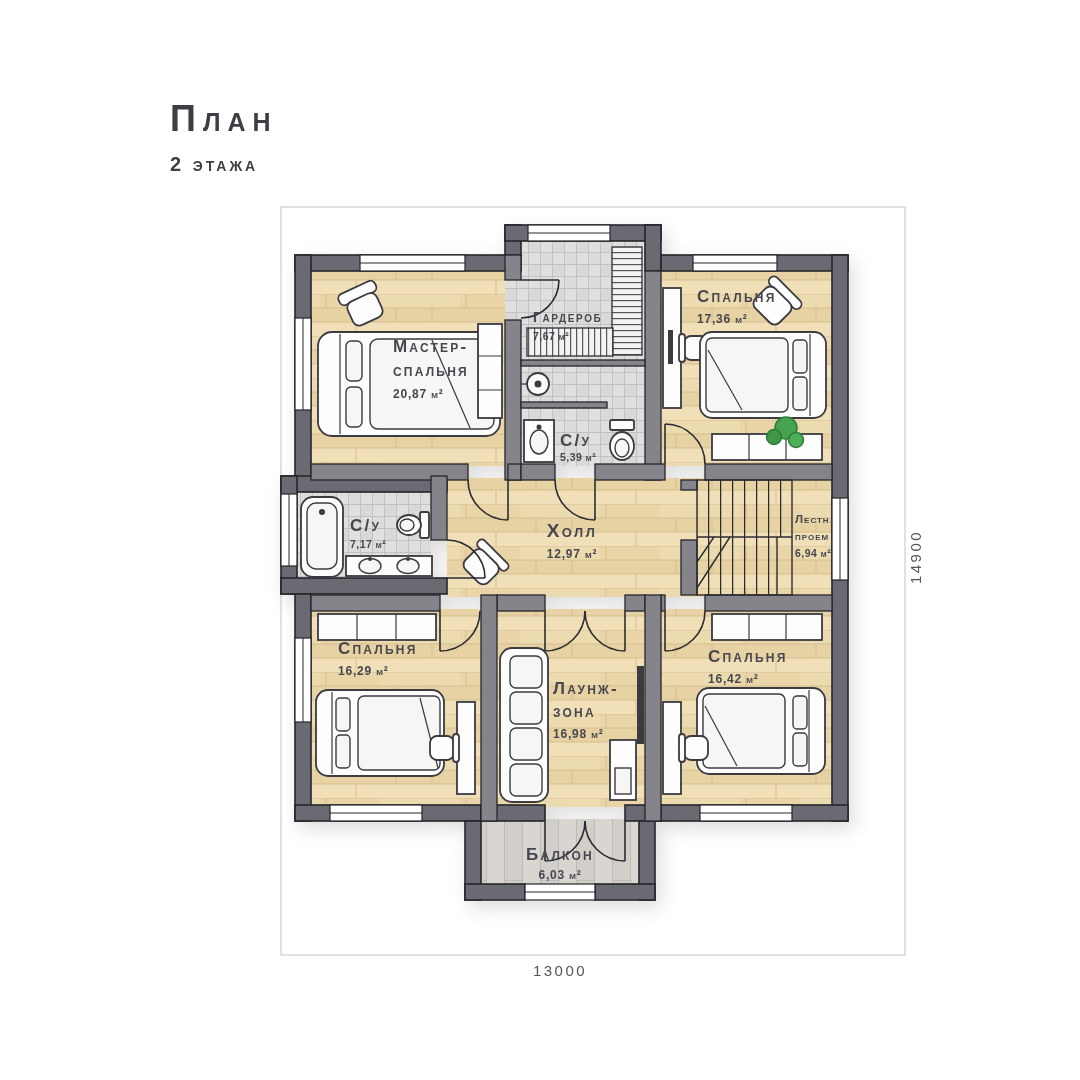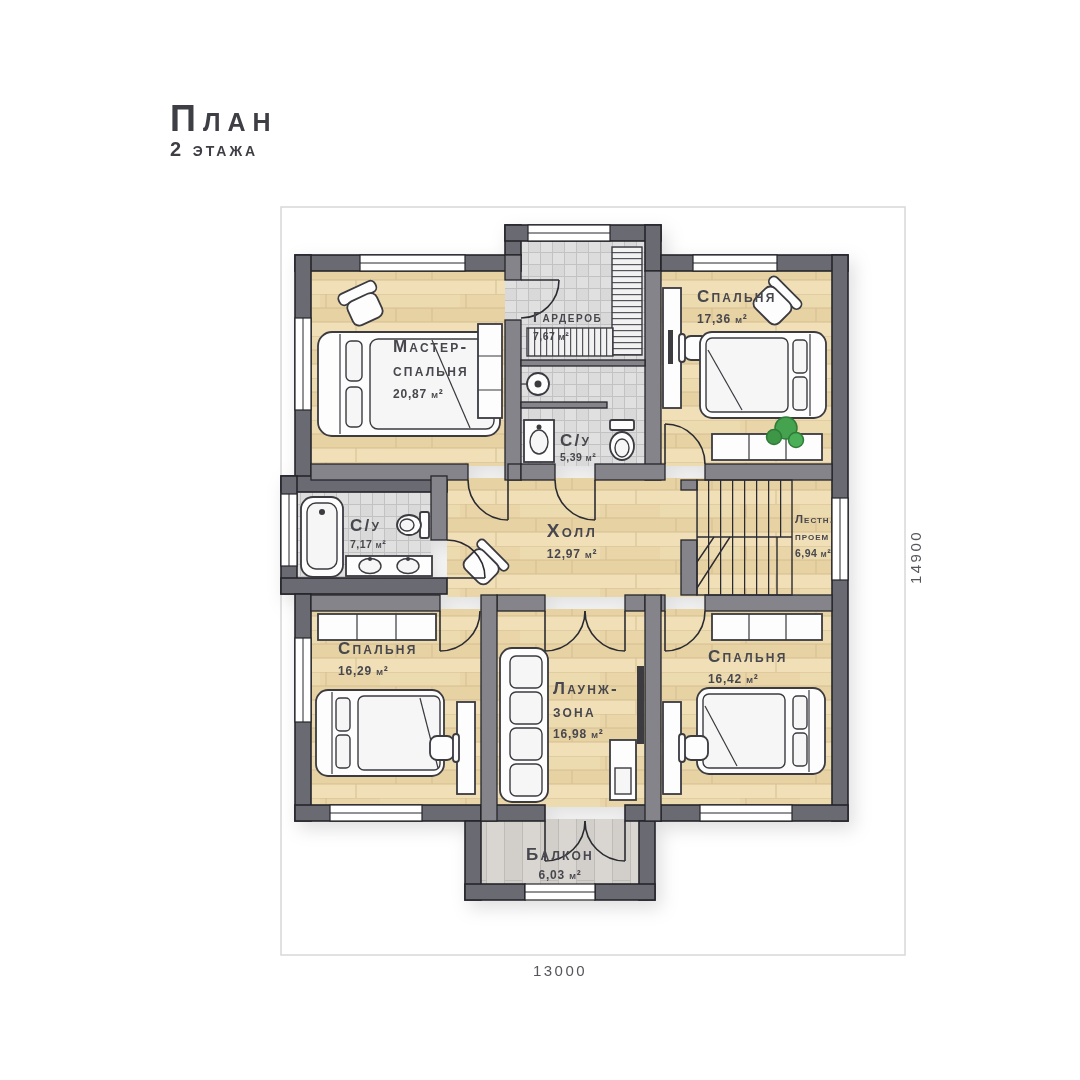--- a/index.html
+++ b/index.html
@@ -1,20 +1,20 @@
 <!DOCTYPE html>
 <html><head>
 <meta charset="utf-8">
 <style>
   html,body{margin:0;padding:0;background:#fff;}
   .canvas{position:relative;width:1009px;height:1080px;background:#ffffff;overflow:hidden;
           font-family:"Liberation Sans",sans-serif;}
   .title{position:absolute;left:170px;top:100px;color:#3e3e45;font-variant-caps:small-caps;}
   .title h1{font-size:36px;letter-spacing:7px;margin:0;font-weight:700;line-height:1.05;}
-  .title .sub{font-size:20px;letter-spacing:3px;margin-top:0;font-weight:600;}
+  .title .sub{font-size:20px;letter-spacing:3px;margin-top:15px;font-weight:600;}
   svg text{font-family:"Liberation Sans",sans-serif;font-weight:700;fill:#47474e;
            font-variant-caps:small-caps;}
   .rname{font-size:17px;letter-spacing:2.2px}
   .rname-sm{font-size:14px;letter-spacing:1.6px}
   .rname-xs{font-size:11.5px;letter-spacing:1px}
   .rname-lg{font-size:19px;letter-spacing:2.5px}
   .rarea{font-size:12px;letter-spacing:.8px}
   .rarea-xs{font-size:10.5px;letter-spacing:.5px}
   .dim{font-size:15px;letter-spacing:2.5px;font-weight:400;fill:#55555c;font-variant-caps:normal}
   .we{fill:#6b6b72;stroke:#26262b;stroke-width:1.6}

